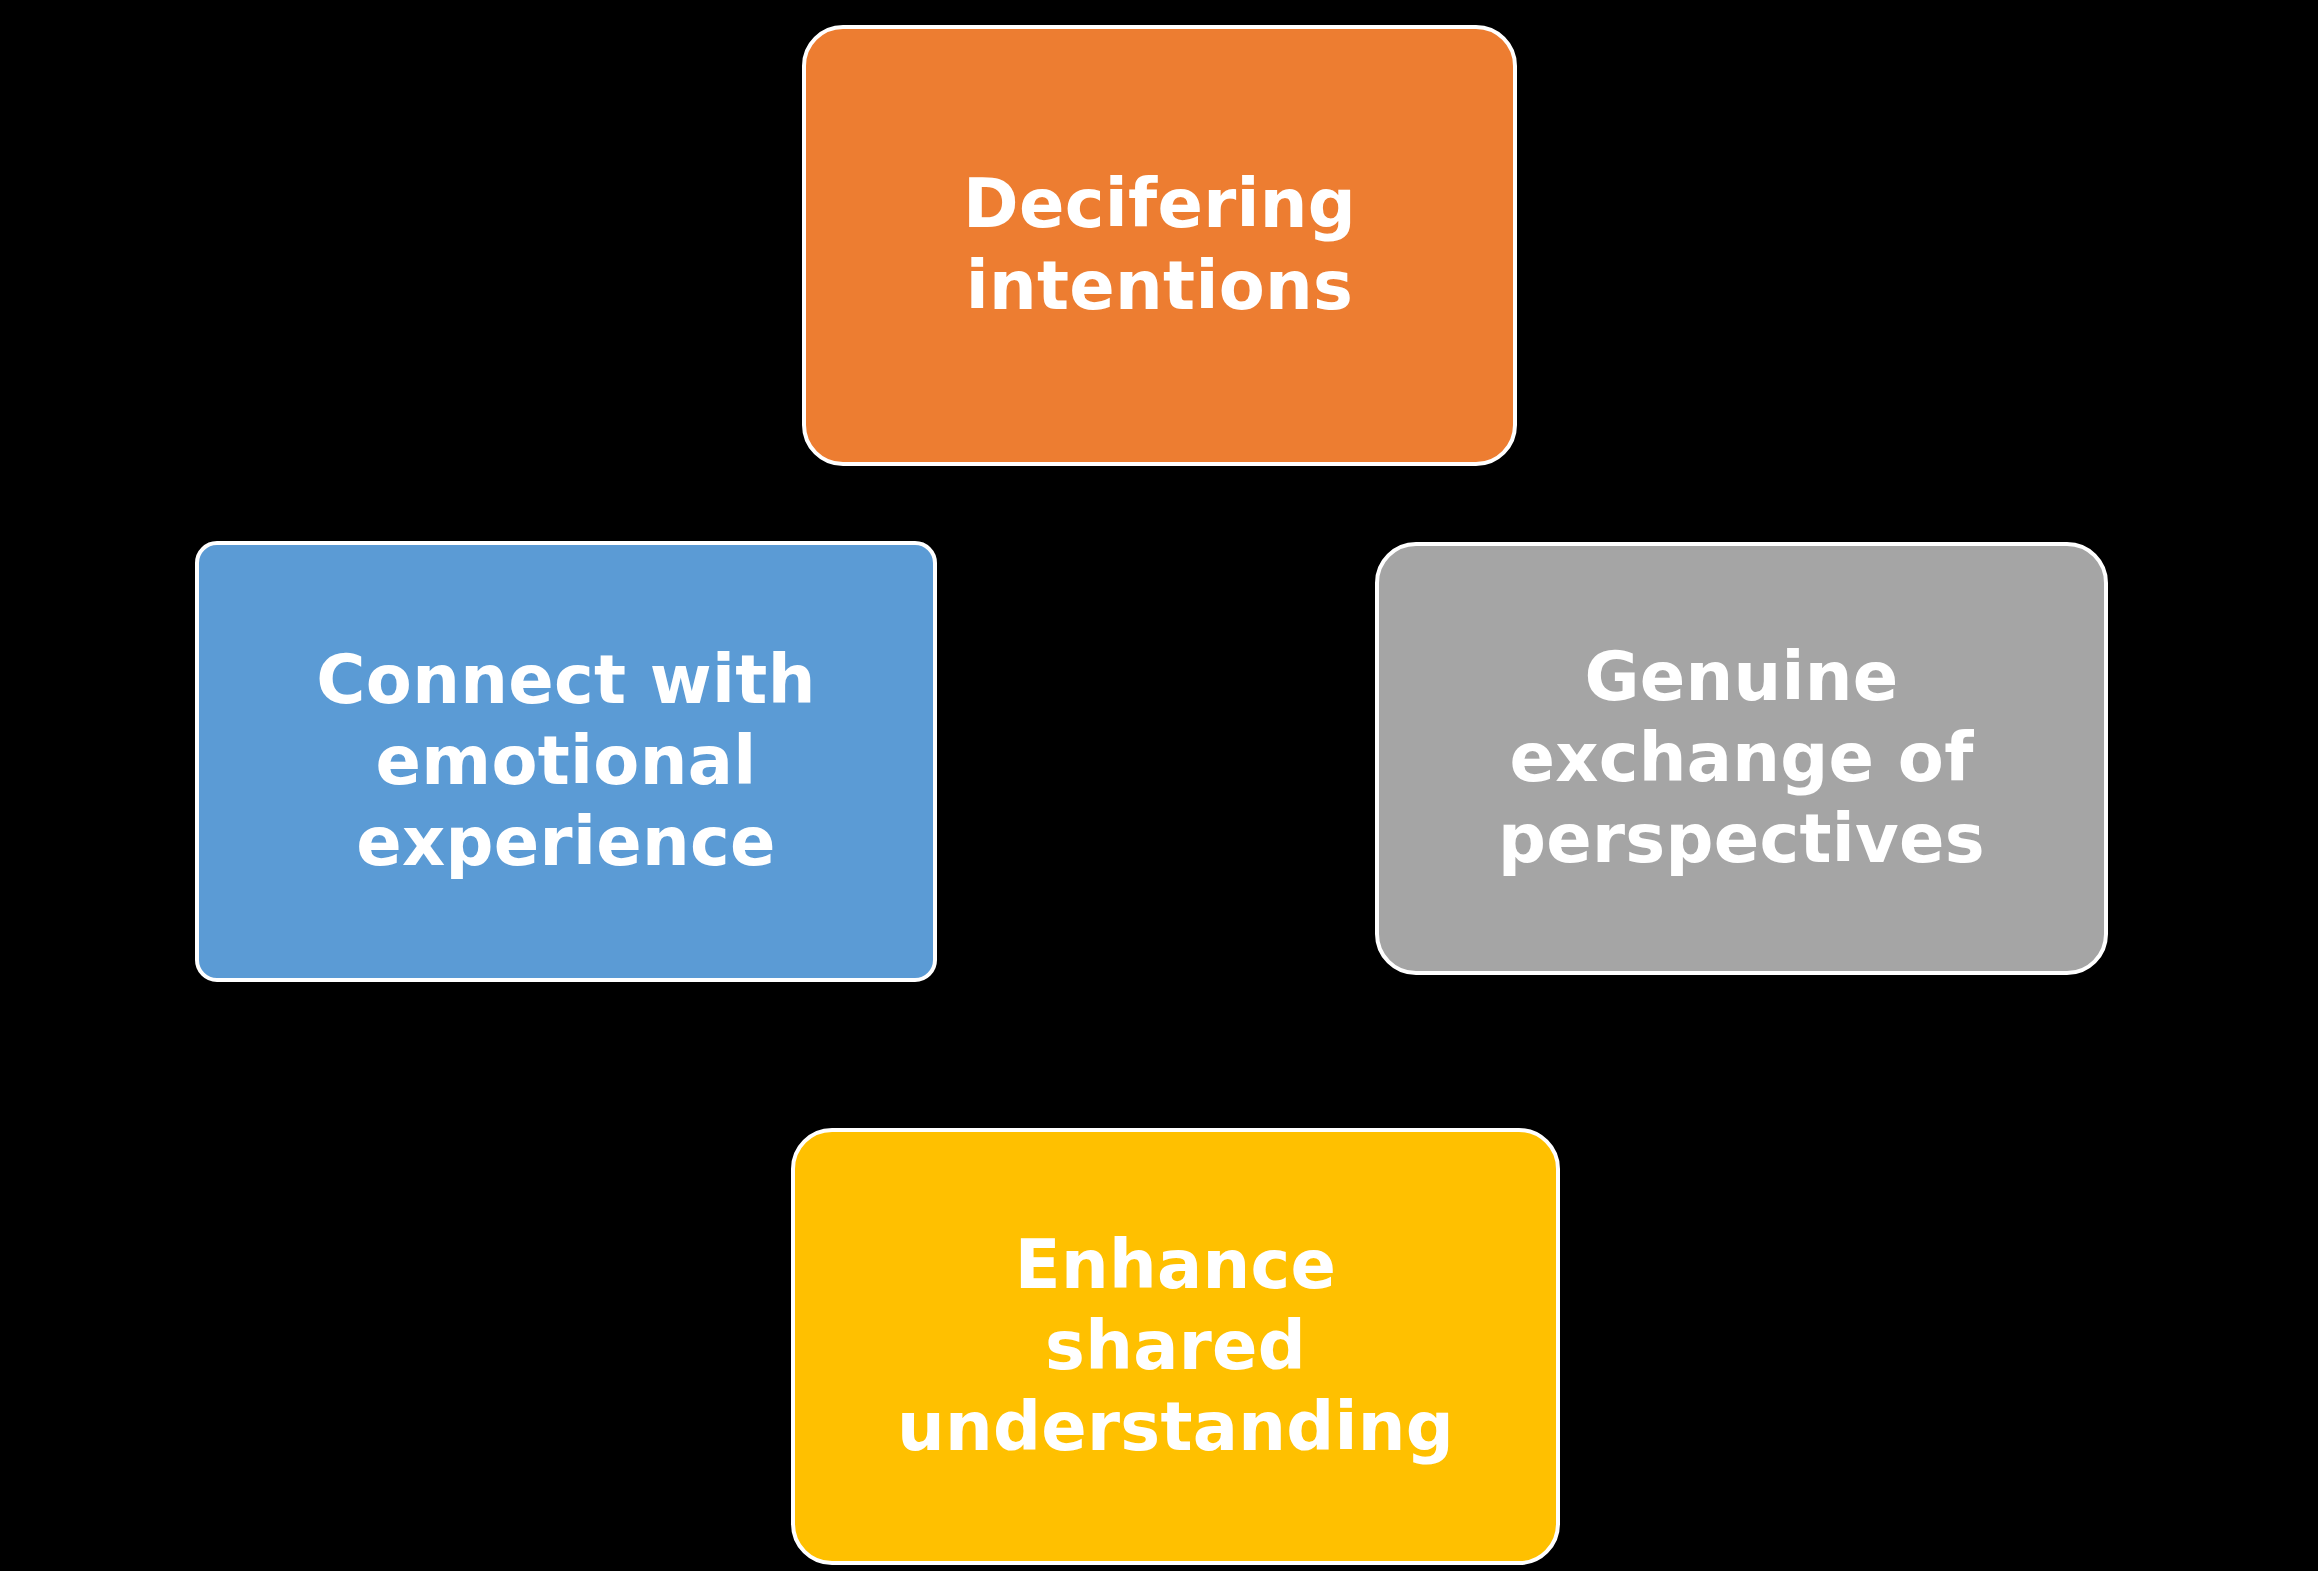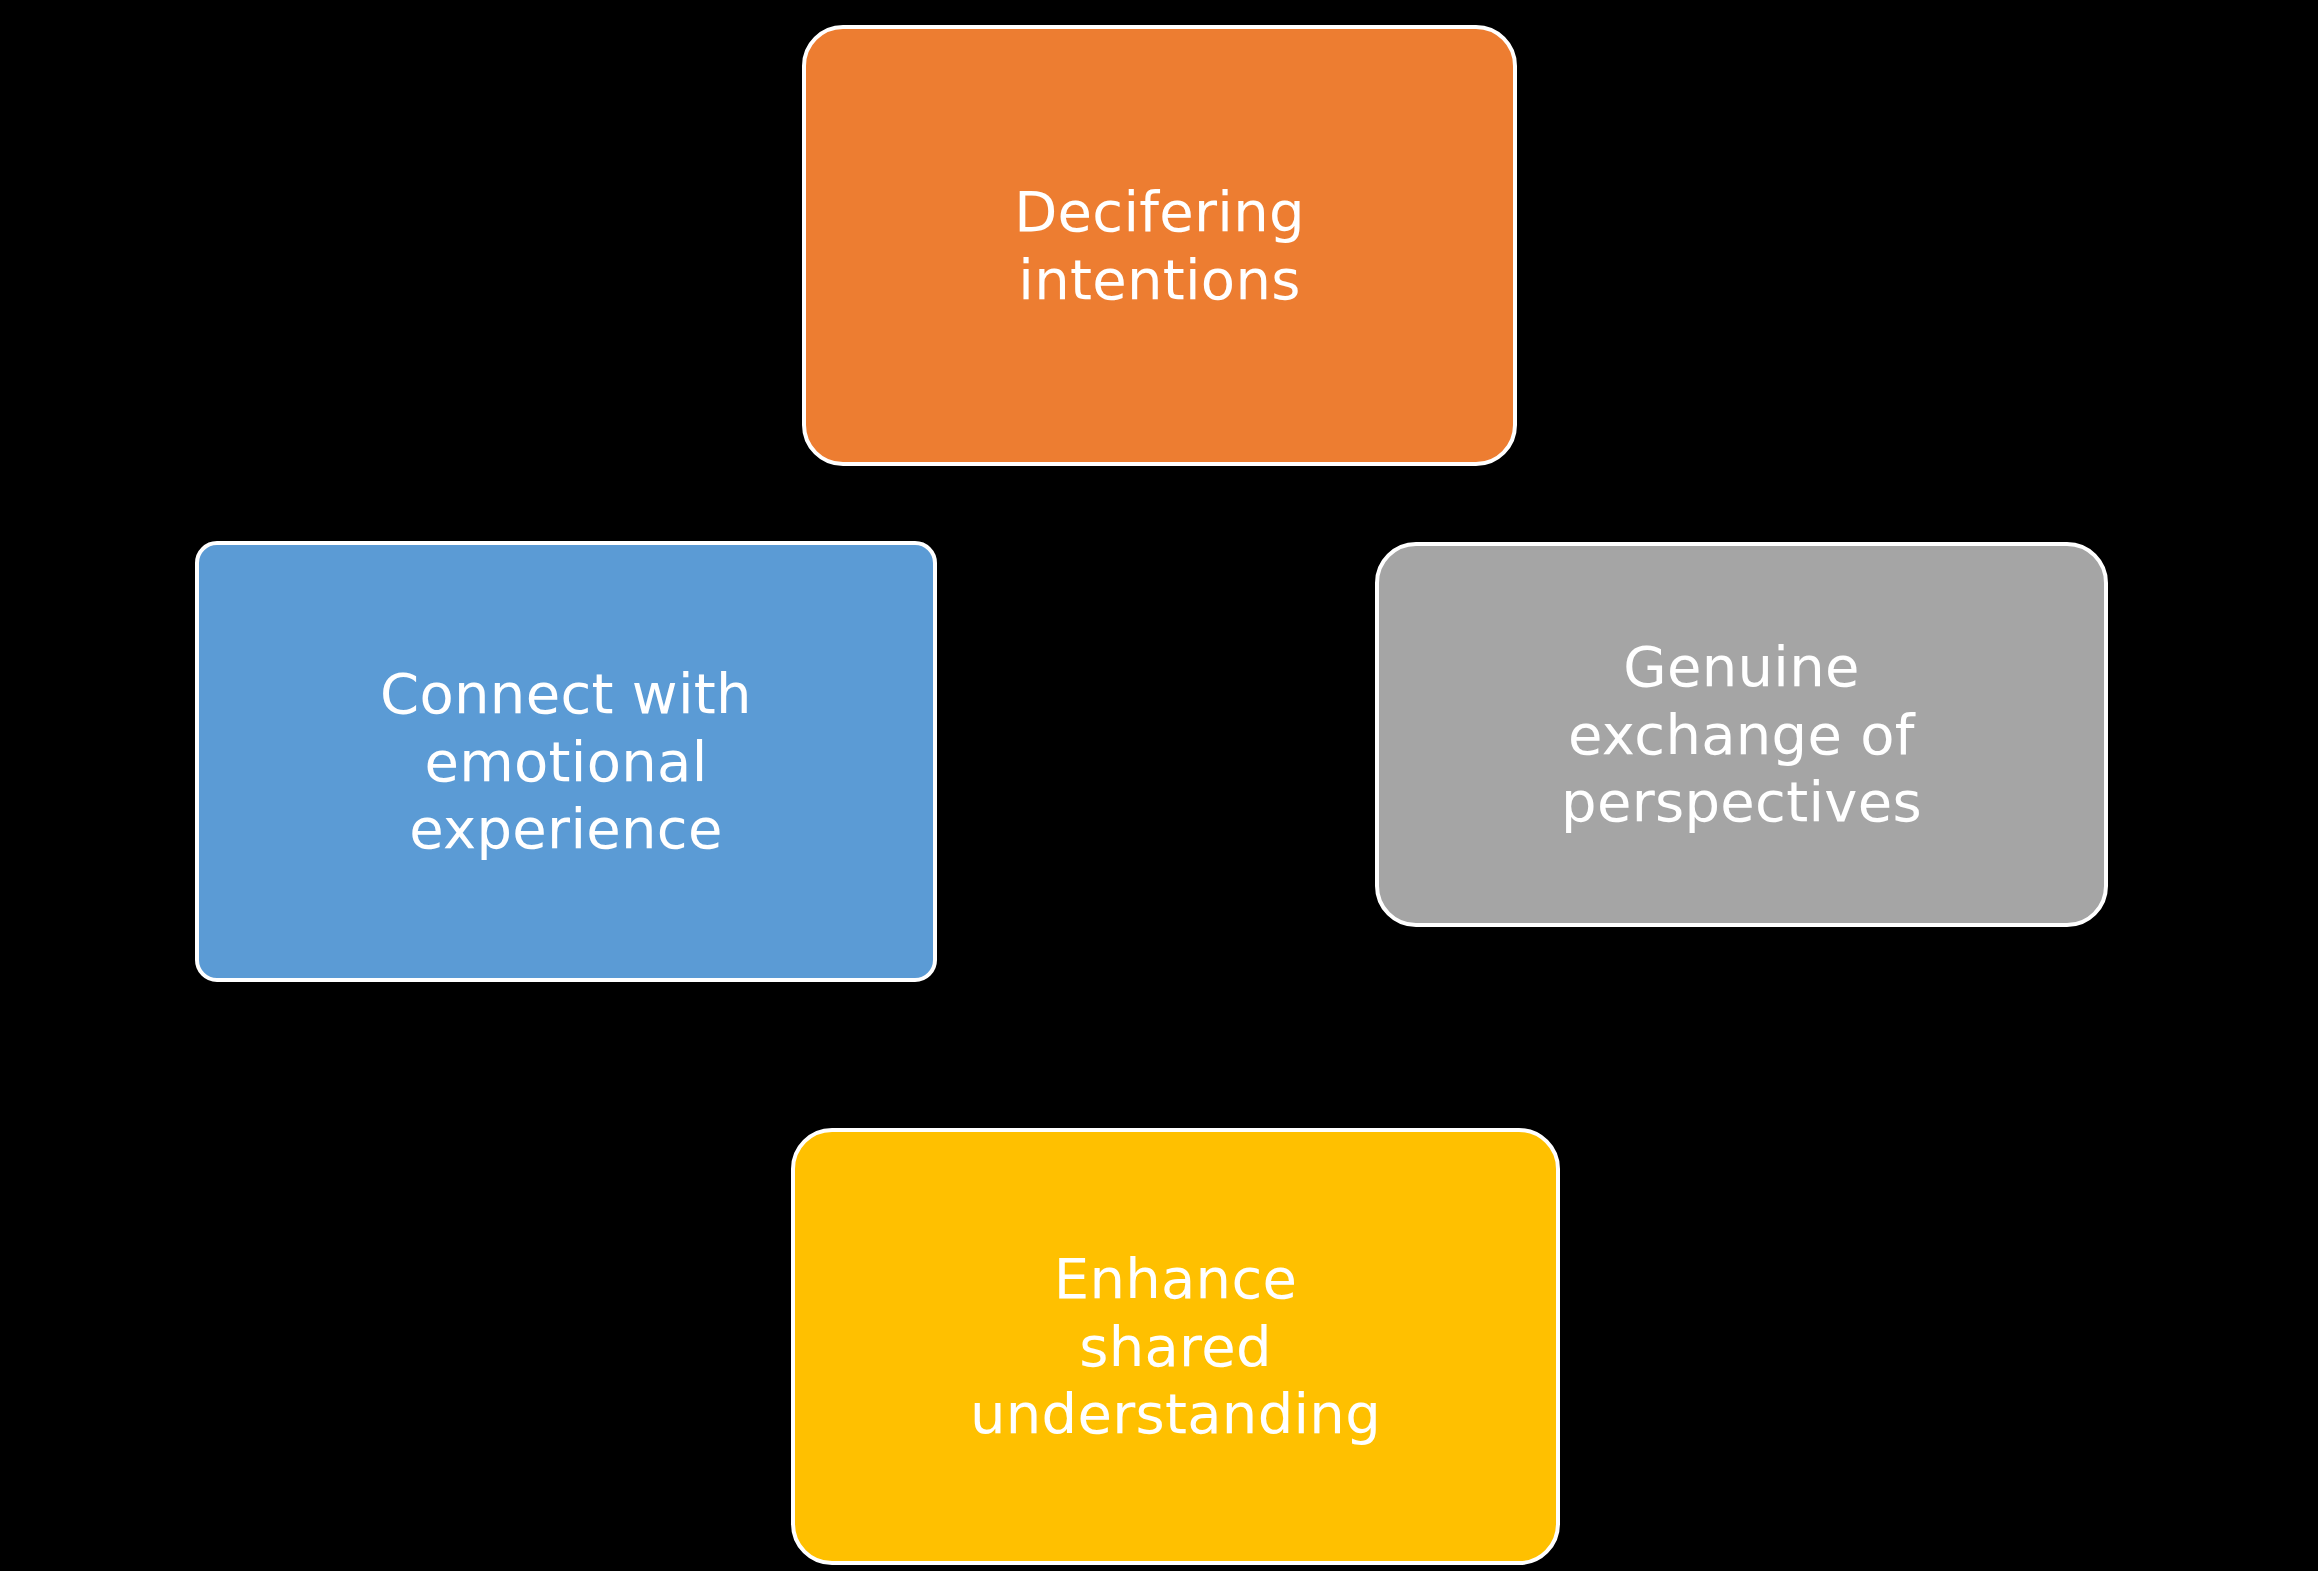--- a/index.html
+++ b/index.html
@@ -21,33 +21,33 @@
     align-items: center;
     justify-content: center;
     box-sizing: border-box;
     border-radius: 41px;
     border: 4.6px solid #FFFFFF;
     text-align: center;
   }
   .node-label {
     color: #FFFFFF;
     font-family: "DejaVu Sans", sans-serif;
-    font-weight: 400;
-    font-size: 56px;
+    font-weight: 700;
+    font-size: 67px;
     line-height: 1.21;
     letter-spacing: 0.3px;
     white-space: pre-line;
     padding: 0 15.7px;
     -webkit-font-smoothing: antialiased;
   }
 
   
   #node-top    { left: 802px; top: 25px;   width: 715px; height: 441px; }
   #node-left   { left: 195px;  top: 541px;  width: 742px; height: 441px; border-radius: 22px; }
-  #node-right  { left: 1375px; top: 542px;  width: 733px; height: 385px; }
+  #node-right  { left: 1375px; top: 542px;  width: 733px; height: 433px; }
   #node-bottom { left: 791px; top: 1128px; width: 769px; height: 437px; }
 </style>
 </head>
 <body style="background-color: rgb(0, 0, 0);">
 
 <div id="canvas" style="background-color: rgb(0, 0, 0);">
 
   <div class="node" id="node-top" style="background-color: rgb(237, 125, 49); border-color: rgb(255, 255, 255);">
     <span class="node-label" style="color: rgb(255, 255, 255);">Decifering
 intentions</span>

